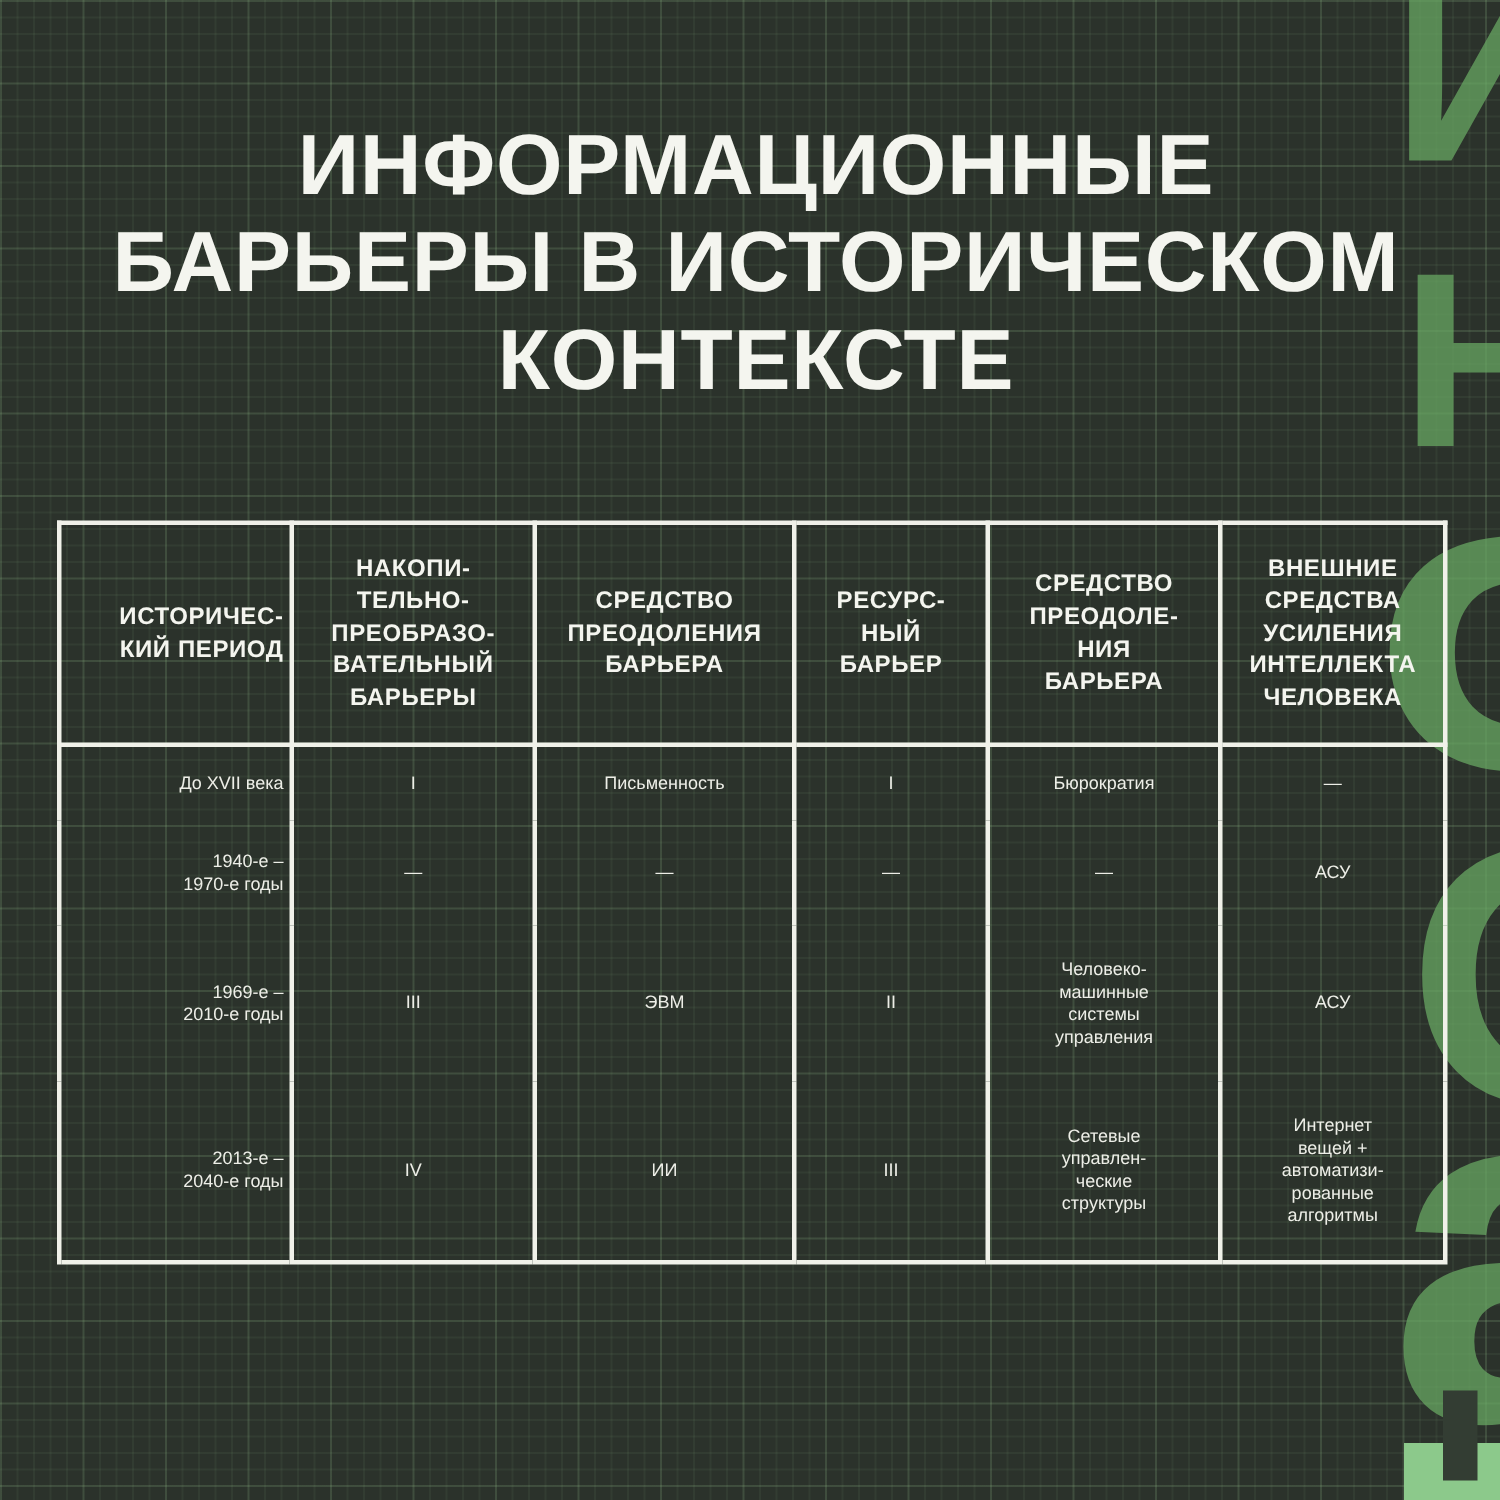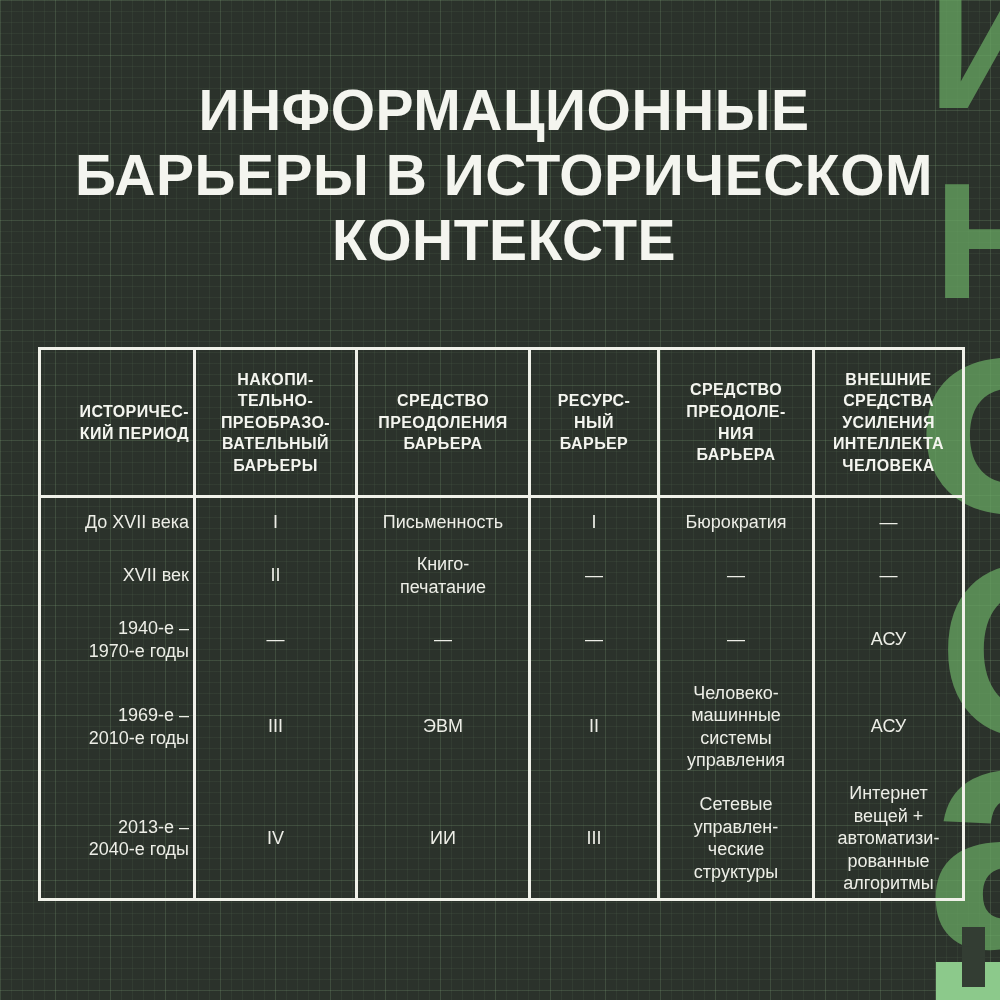--- a/index.html
+++ b/index.html
@@ -76,21 +76,21 @@
     font-size:16px;
     font-weight:800;
     line-height:1.35;
     letter-spacing:0.4px;
     color:#f4f5ef;
   }
   td{
     border-left:3px solid #f0f1e9;
     border-right:3px solid #f0f1e9;
     border-top:none;border-bottom:none;
-    font-size:18px;
+    font-size:12px;
     font-weight:500;
     line-height:1.25;
     color:#edeee7;
   }
   table{border:3px solid #f0f1e9;}
   tr.hdr{height:148px;}
   tr.r0{height:50px;}
   tr.r1{height:58px;}
   tr.r2{height:62px;}
   tr.r3{height:70px;}
@@ -151,29 +151,20 @@
 ЧЕЛОВЕКА</th>
       </tr>
       <tr class="r0">
         <td class="c0">До XVII века</td>
         <td>I</td>
         <td>Письменность</td>
         <td>I</td>
         <td>Бюрократия</td>
         <td>—</td>
       </tr>
-      <tr class="r1">
-        <td class="c0">XVII век</td>
-        <td>II</td>
-        <td>Книго-
-печатание</td>
-        <td>—</td>
-        <td>—</td>
-        <td>—</td>
-      </tr>
       <tr class="r3">
         <td class="c0">1940-е –
 1970-е годы</td>
         <td>—</td>
         <td>—</td>
         <td>—</td>
         <td>—</td>
         <td>АСУ</td>
       </tr>
       <tr class="r4">

